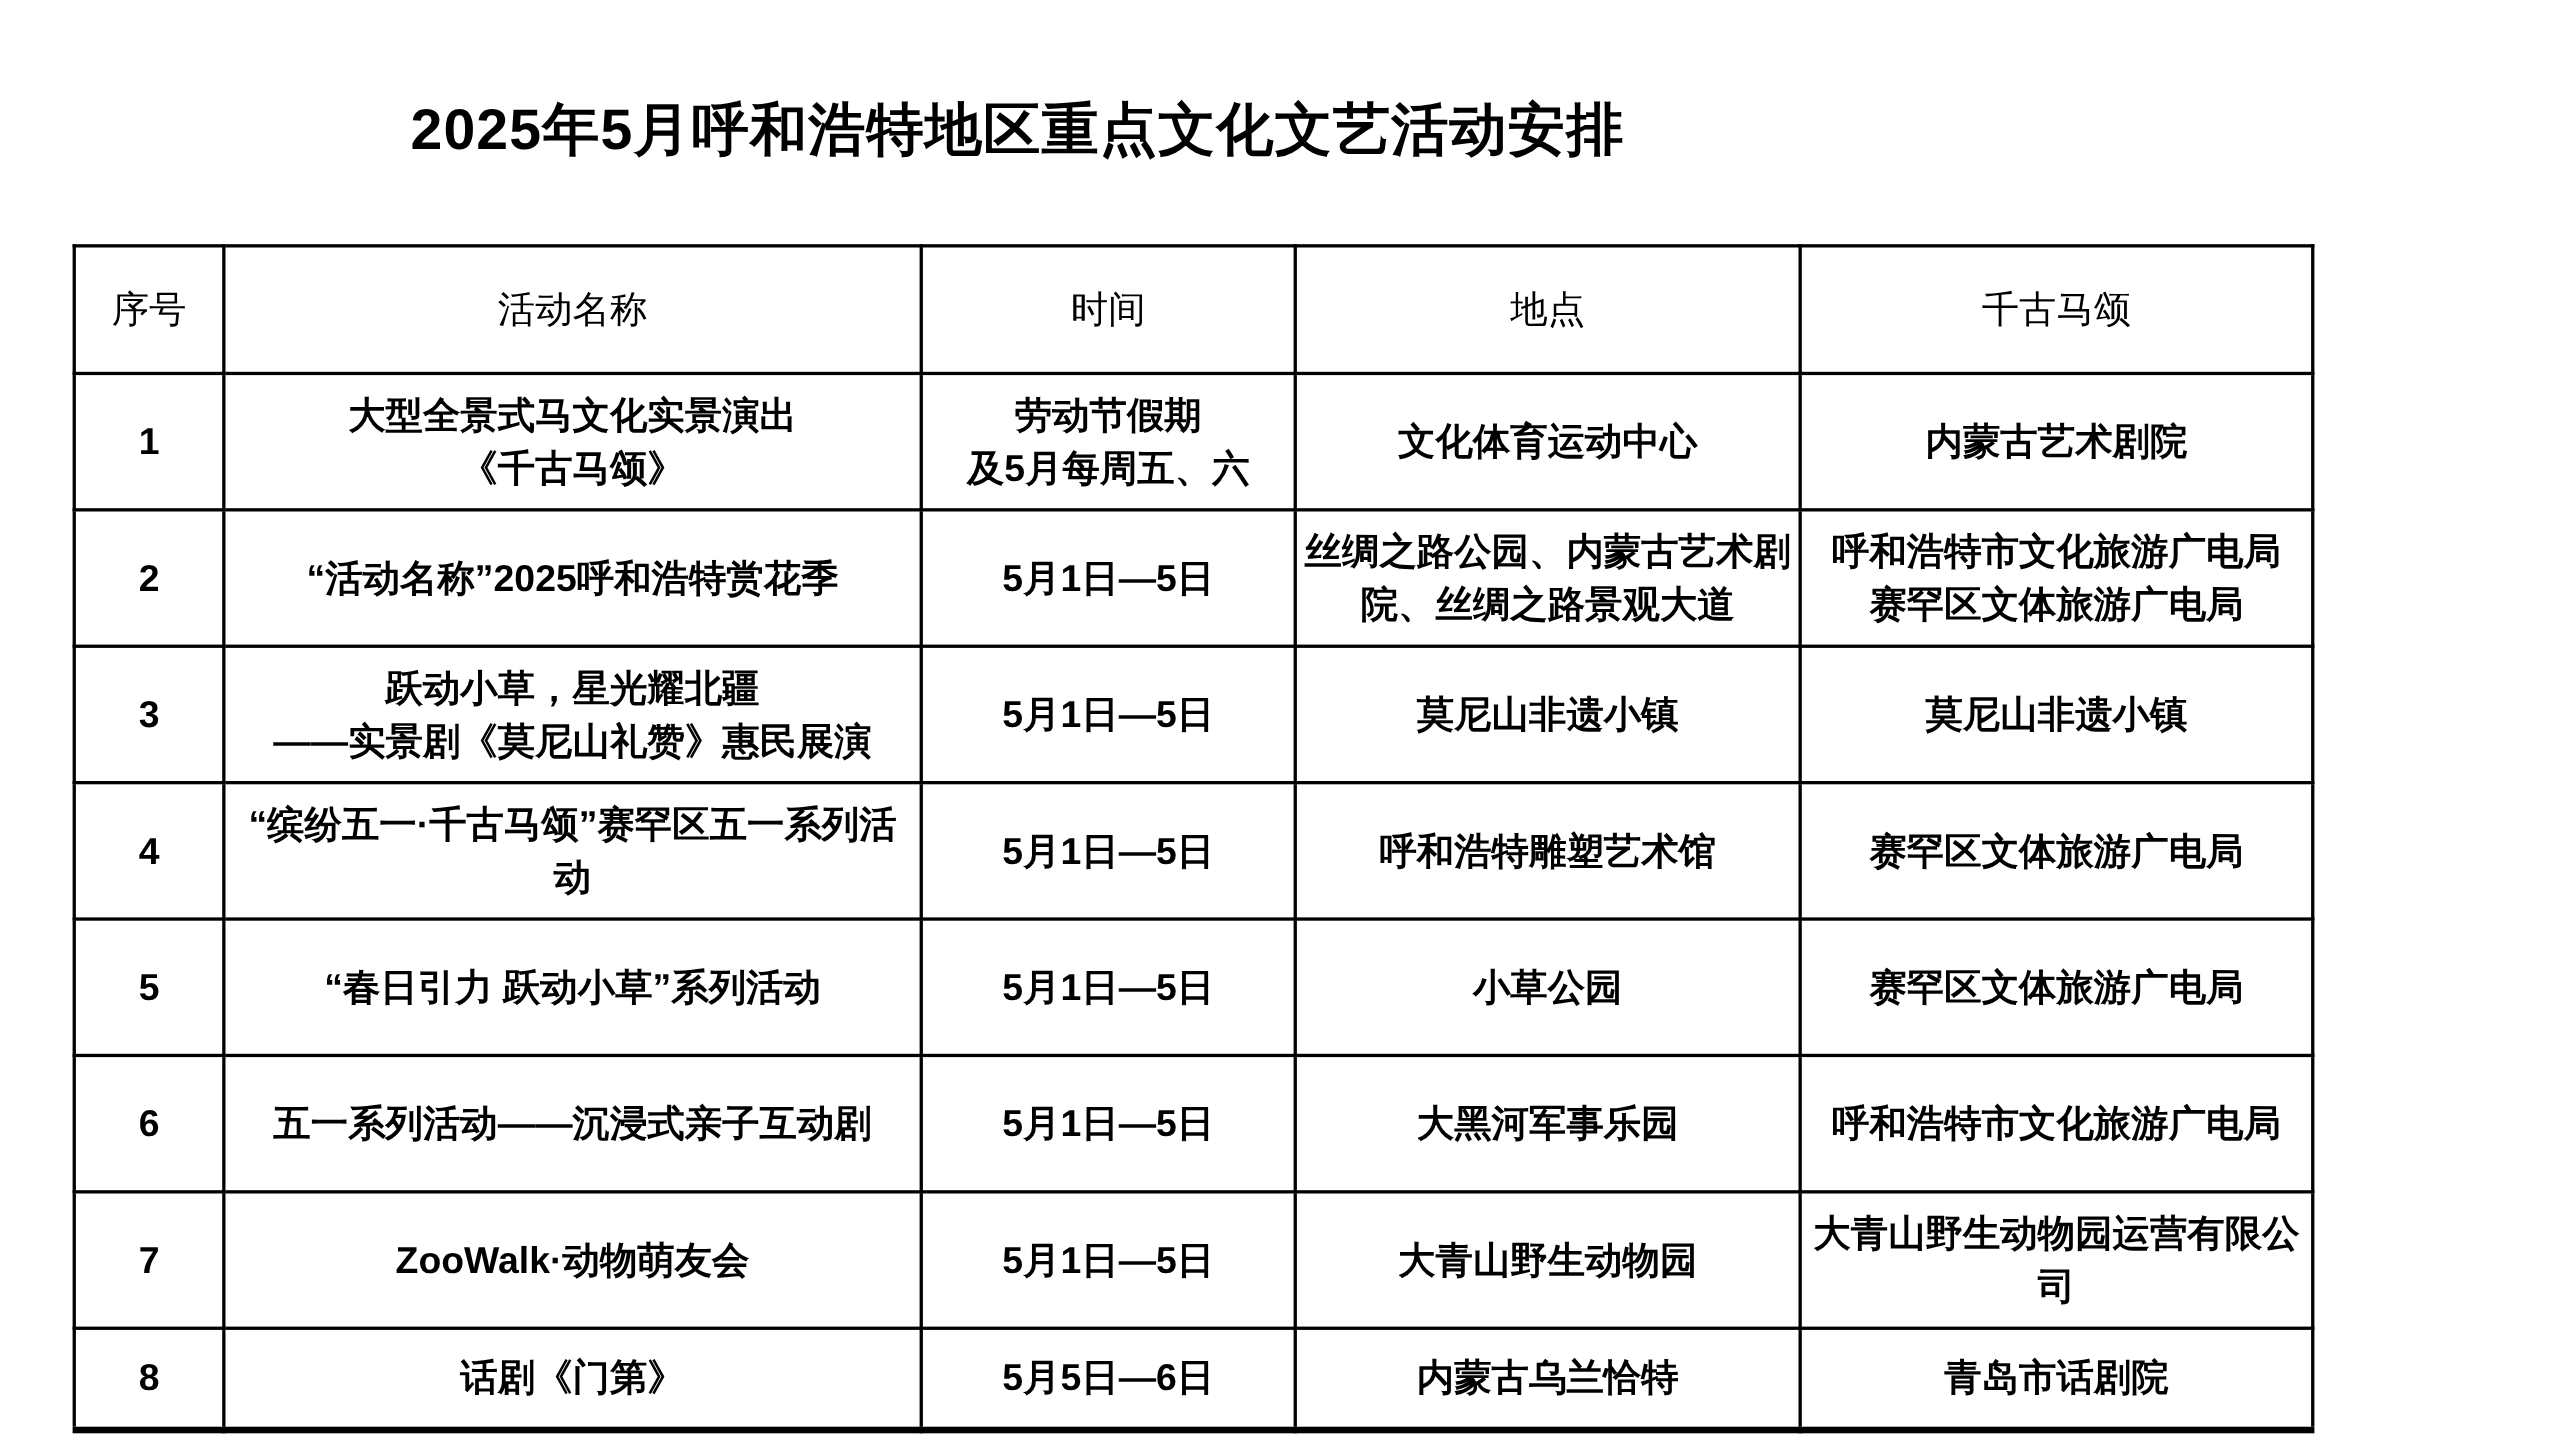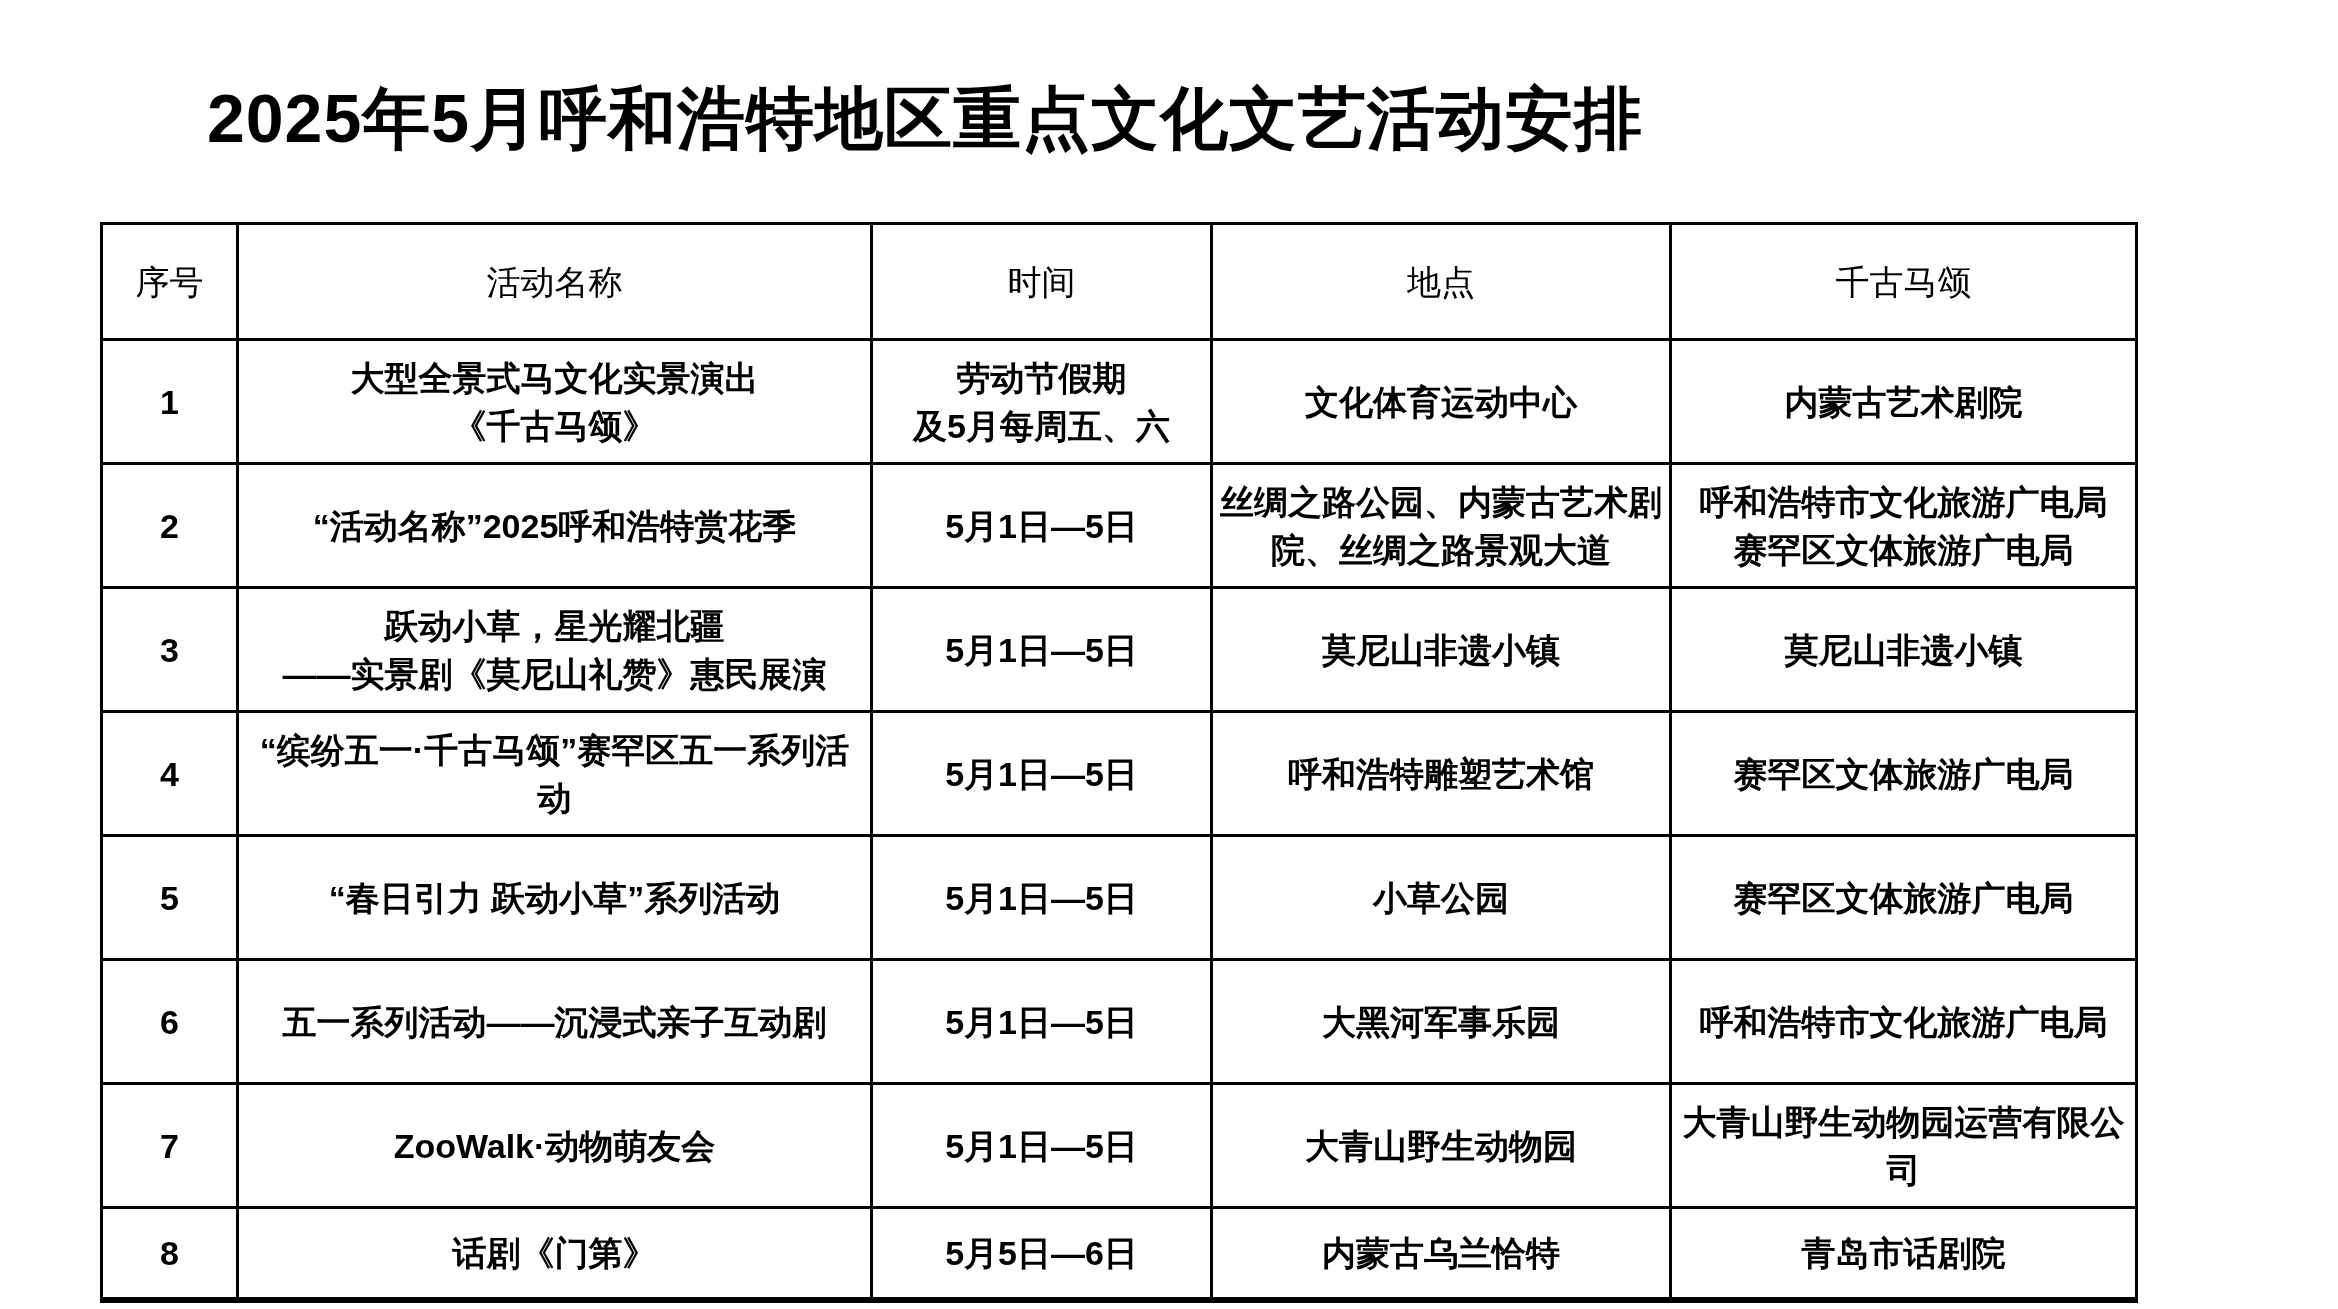--- a/index.html
+++ b/index.html
@@ -11,29 +11,29 @@
     height: 1309px;
     background: #ffffff;
     color: #000000;
     font-family: "Liberation Sans", sans-serif;
     overflow: hidden;
   }
   .page-title {
     margin: 78px 0 0 0;
     width: 1850px;
     text-align: center;
-    font-size: 68px;
+    font-size: 52px;
     line-height: 80px;
     font-weight: bold;
     letter-spacing: 1px;
   }
   table.schedule {
     border-collapse: collapse;
     table-layout: fixed;
-    margin: 64px 0 0 100px;
+    margin: 64px 0 0 66px;
     width: 2035px;
     border: 3px solid #000000;
     border-bottom-width: 6px;
   }
   .schedule th, .schedule td {
     border: 3px solid #000000;
     box-sizing: border-box;
     text-align: center;
     vertical-align: middle;
     padding: 4px 6px;

